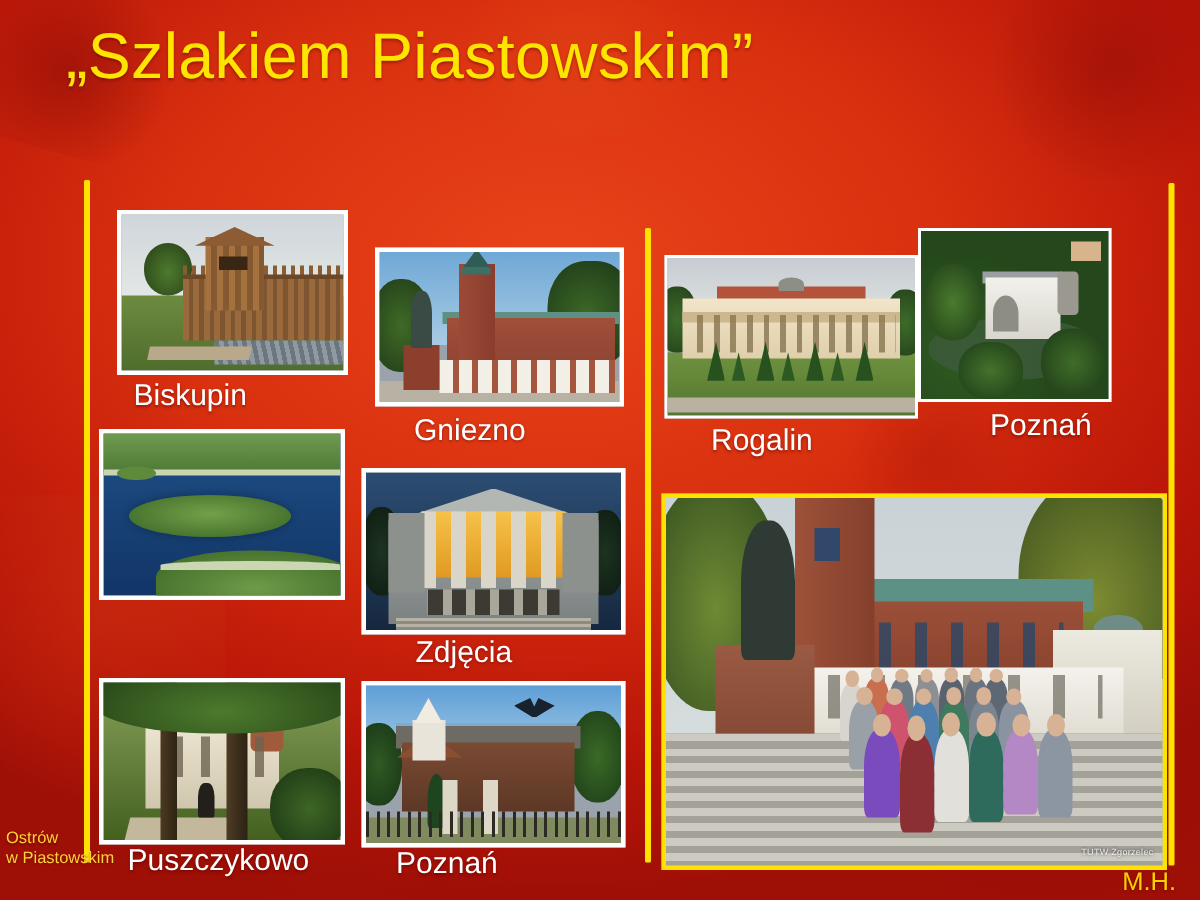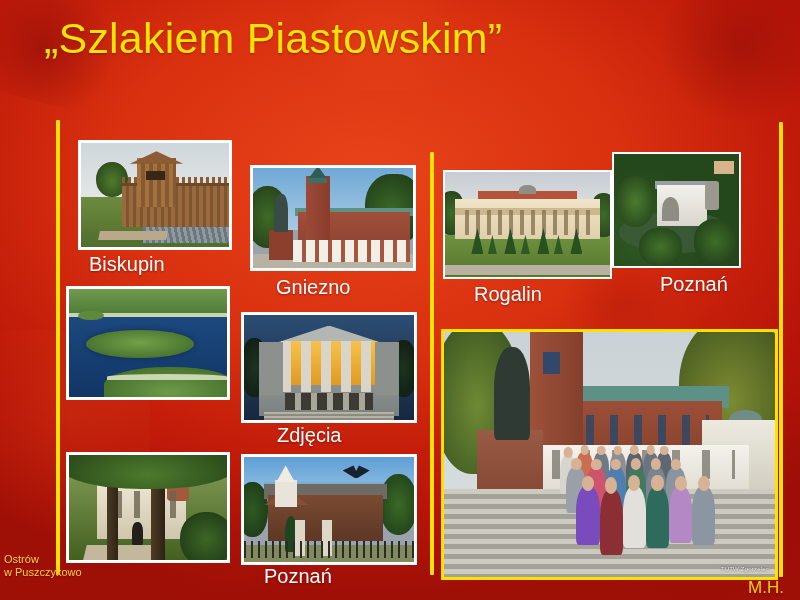--- a/index.html
+++ b/index.html
@@ -440,20 +440,21 @@
       <div class="pus-turret"></div>
       <div class="pus-win"></div>
       <div class="pus-path"></div>
       <div class="pus-fig"></div>
       <div class="pus-bushR"></div>
       <div class="pus-trunkA"></div>
       <div class="pus-trunkB"></div>
       <div class="pus-canopy"></div>
     </div>
   </div>
+  <div class="cap" style="left:85px;top:563px;">Puszczykowo</div>
 
   <div class="photo fr-white" style="left:241px;top:454px;width:170px;height:105px;">
     <div class="scene">
       <div class="sky gas-sky"></div>
       <div class="ground gas-ground"></div>
       <div class="gas-treeL"></div>
       <div class="gas-treeR"></div>
       <div class="gas-roof2"></div>
       <div class="gas-roof"></div>
       <div class="gas-nave"></div>
@@ -546,17 +547,17 @@
       <div class="person" style="left:75%;bottom:13%;width:7%;height:24%;background:#8c95a2;">
           <span class="head"></span>
         </div>
 
       <div class="watermark">TUTW Zgorzelec</div>
     </div>
   </div>
 
   <div class="gallery-note">
     <div>Ostrów</div>
-    <div>w Puszczykowo</div>
+    <div>w Piastowskim</div>
   </div>
   <div class="author">M.H.</div>
 
 </div>
 
 </body></html>

